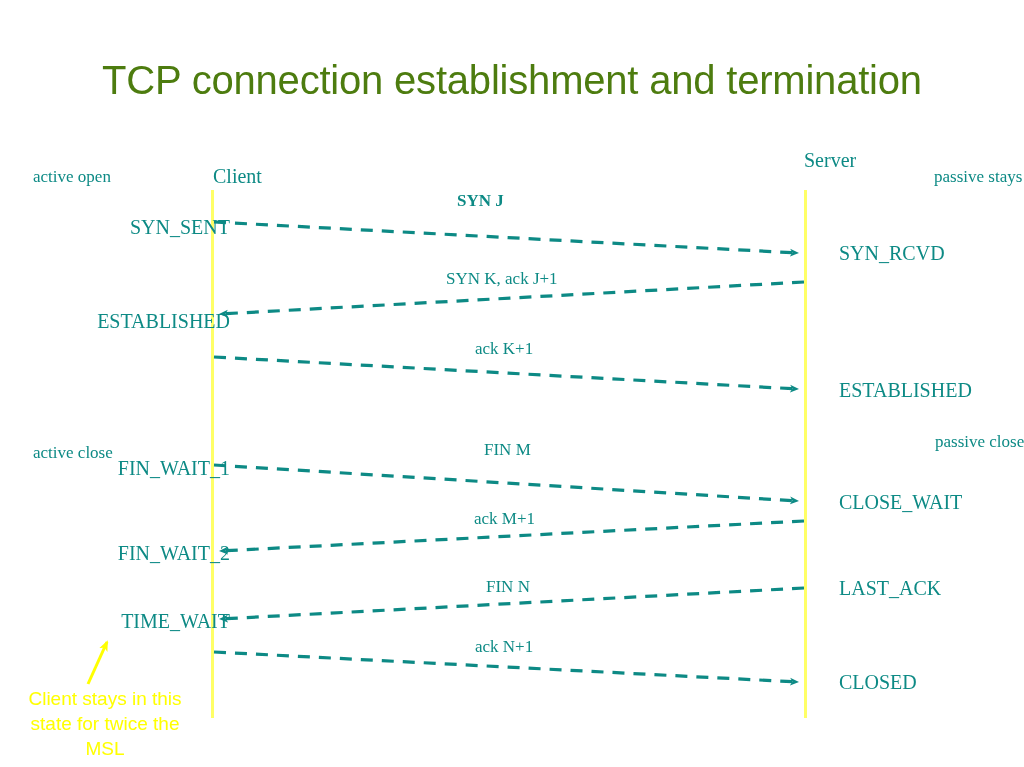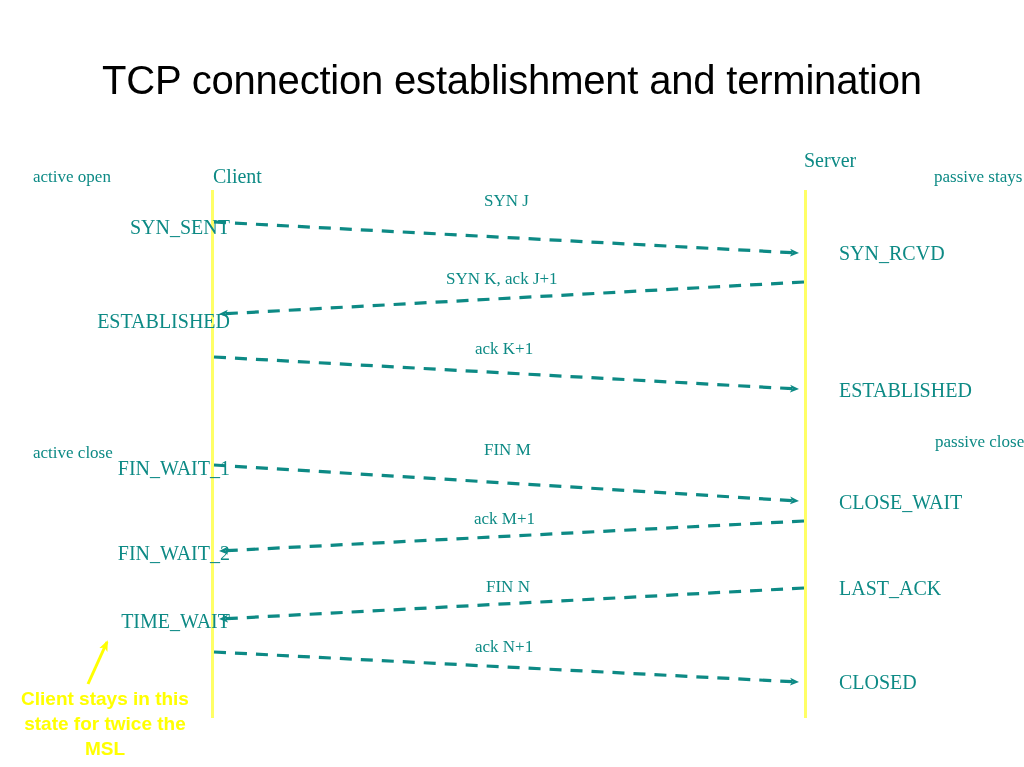--- a/index.html
+++ b/index.html
@@ -17,21 +17,21 @@
   }
   #title {
     position: absolute;
     left: 0;
     top: 58px;
     width: 1024px;
     text-align: center;
     font-family: "Liberation Sans", sans-serif;
     font-size: 40px;
     font-weight: 400;
-    color: #000000;
+    color: #4d7c0f;
     letter-spacing: -0.2px;
     white-space: nowrap;
   }
   #diagram {
     position: absolute;
     left: 0;
     top: 0;
     width: 1024px;
     height: 767px;
   }
@@ -113,25 +113,25 @@
   <div class="lbl lbl-right" style="left:0px; top:458px; width:205px;">FIN_WAIT_1</div>
   <div class="lbl lbl-right" style="left:0px; top:543px; width:205px;">FIN_WAIT_2</div>
   <div class="lbl lbl-right" style="left:0px; top:611px; width:205px;">TIME_WAIT</div>
 
   <div class="lbl" style="left:814px; top:243px;">SYN_RCVD</div>
   <div class="lbl" style="left:814px; top:380px;">ESTABLISHED</div>
   <div class="lbl" style="left:814px; top:492px;">CLOSE_WAIT</div>
   <div class="lbl" style="left:814px; top:578px;">LAST_ACK</div>
   <div class="lbl" style="left:814px; top:672px;">CLOSED</div>
 
-  <div class="lbl lbl-msg" style="left:459px; top:192px;">SYN J</div>
+  <div class="lbl lbl-msg" style="left:432px; top:192px;font-weight:bold;">SYN J</div>
   <div class="lbl lbl-msg" style="left:421px; top:270px;">SYN K, ack J+1</div>
   <div class="lbl lbl-msg" style="left:450px; top:340px;">ack K+1</div>
   <div class="lbl lbl-msg" style="left:459px; top:441px;">FIN M</div>
   <div class="lbl lbl-msg" style="left:449px; top:510px;">ack M+1</div>
   <div class="lbl lbl-msg" style="left:461px; top:578px;">FIN N</div>
   <div class="lbl lbl-msg" style="left:450px; top:638px;">ack N+1</div>
 
-  <div class="note" style="left:6px; top:686px; width:198px;font-weight:bold;">Client stays in this
+  <div class="note" style="left:6px; top:686px; width:198px;">Client stays in this
 state for twice the
 MSL</div>
 
 </div>
 
 </body></html>

